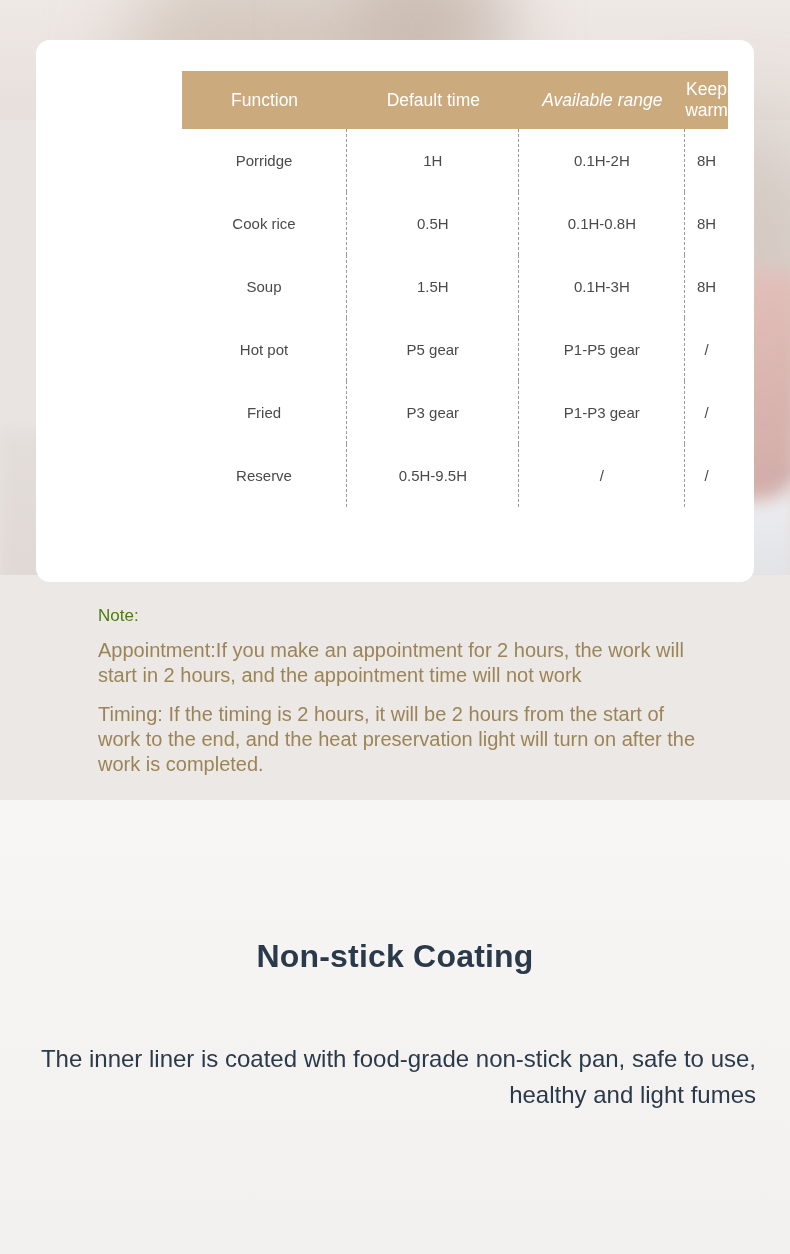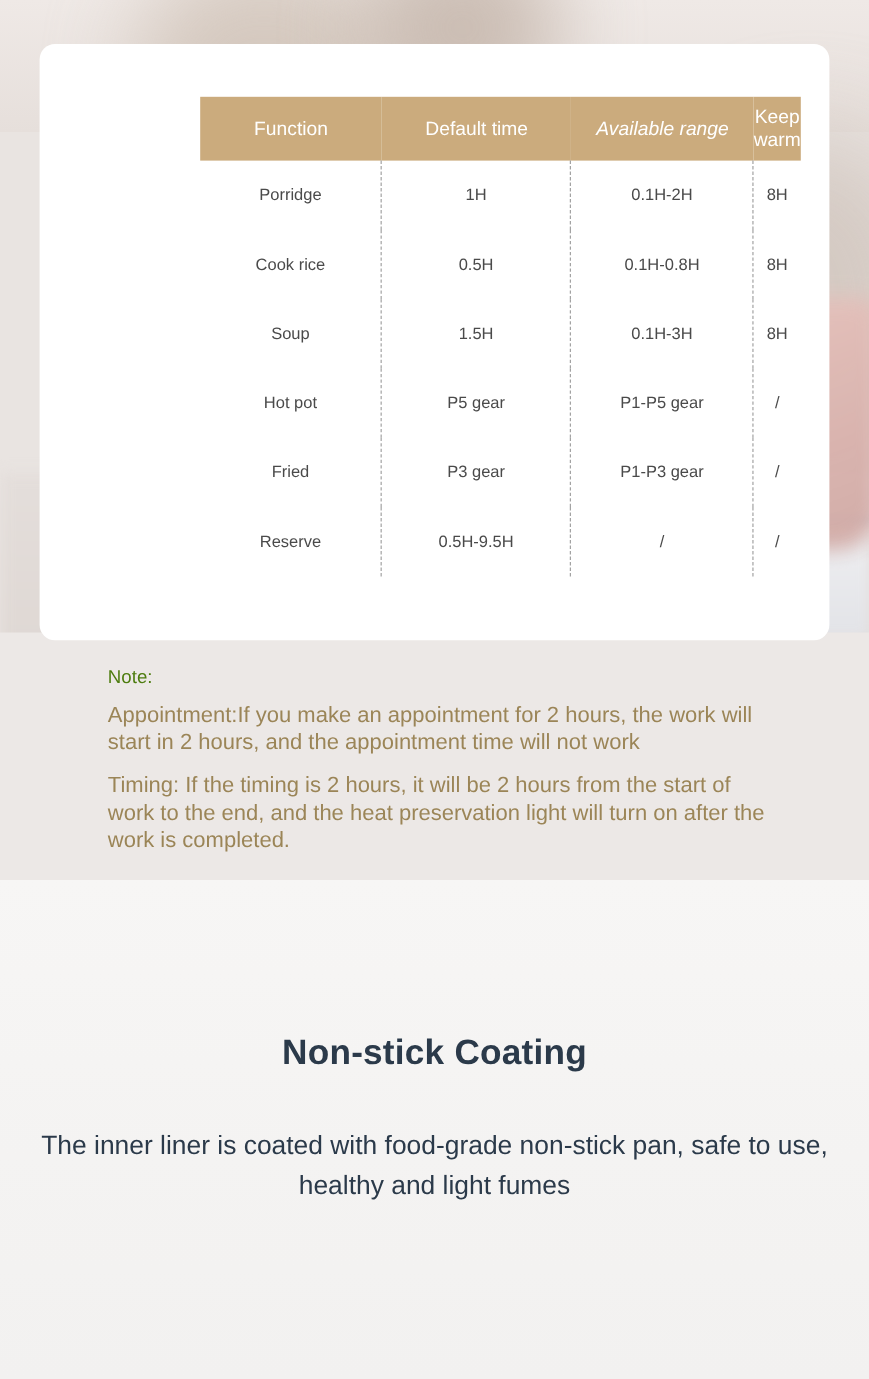--- a/index.html
+++ b/index.html
@@ -96,21 +96,21 @@
     top: 40px;
     width: 718px;
     height: 542px;
     background: #ffffff;
     border-radius: 14px;
   }
   table.spec {
     width: 100%;
     border-collapse: separate;
     border-spacing: 0;
-    margin-top: 48px;
+    margin-top: 31px;
   }
   table.spec th {
     height: 58px;
     background: #cbab7d;
     color: #ffffff;
     font-size: 17.5px;
     font-weight: normal;
     text-align: center;
     vertical-align: middle;
   }
@@ -166,26 +166,26 @@
     position: absolute;
     left: 0; top: 138px; width: 790px;
     text-align: center;
     font-size: 32px;
     font-weight: bold;
     color: #2b3a4a;
     letter-spacing: .2px;
   }
   .subhead {
     position: absolute;
-    left: 0; top: 224px; width: 790px;
-    text-align: center;
+    left: 0; top: 241px; width: 790px;
+    text-align: right;
     font-size: 24px;
     line-height: 36px;
     color: #2b3a4a;
-    padding: 0 20px;
+    padding: 0 34px;
   }
 </style>
 </head>
 <body>
 
 <div class="top-section">
 
   <div class="bg-blur">
     <div class="band-top"></div>
     <div class="blob1"></div>

